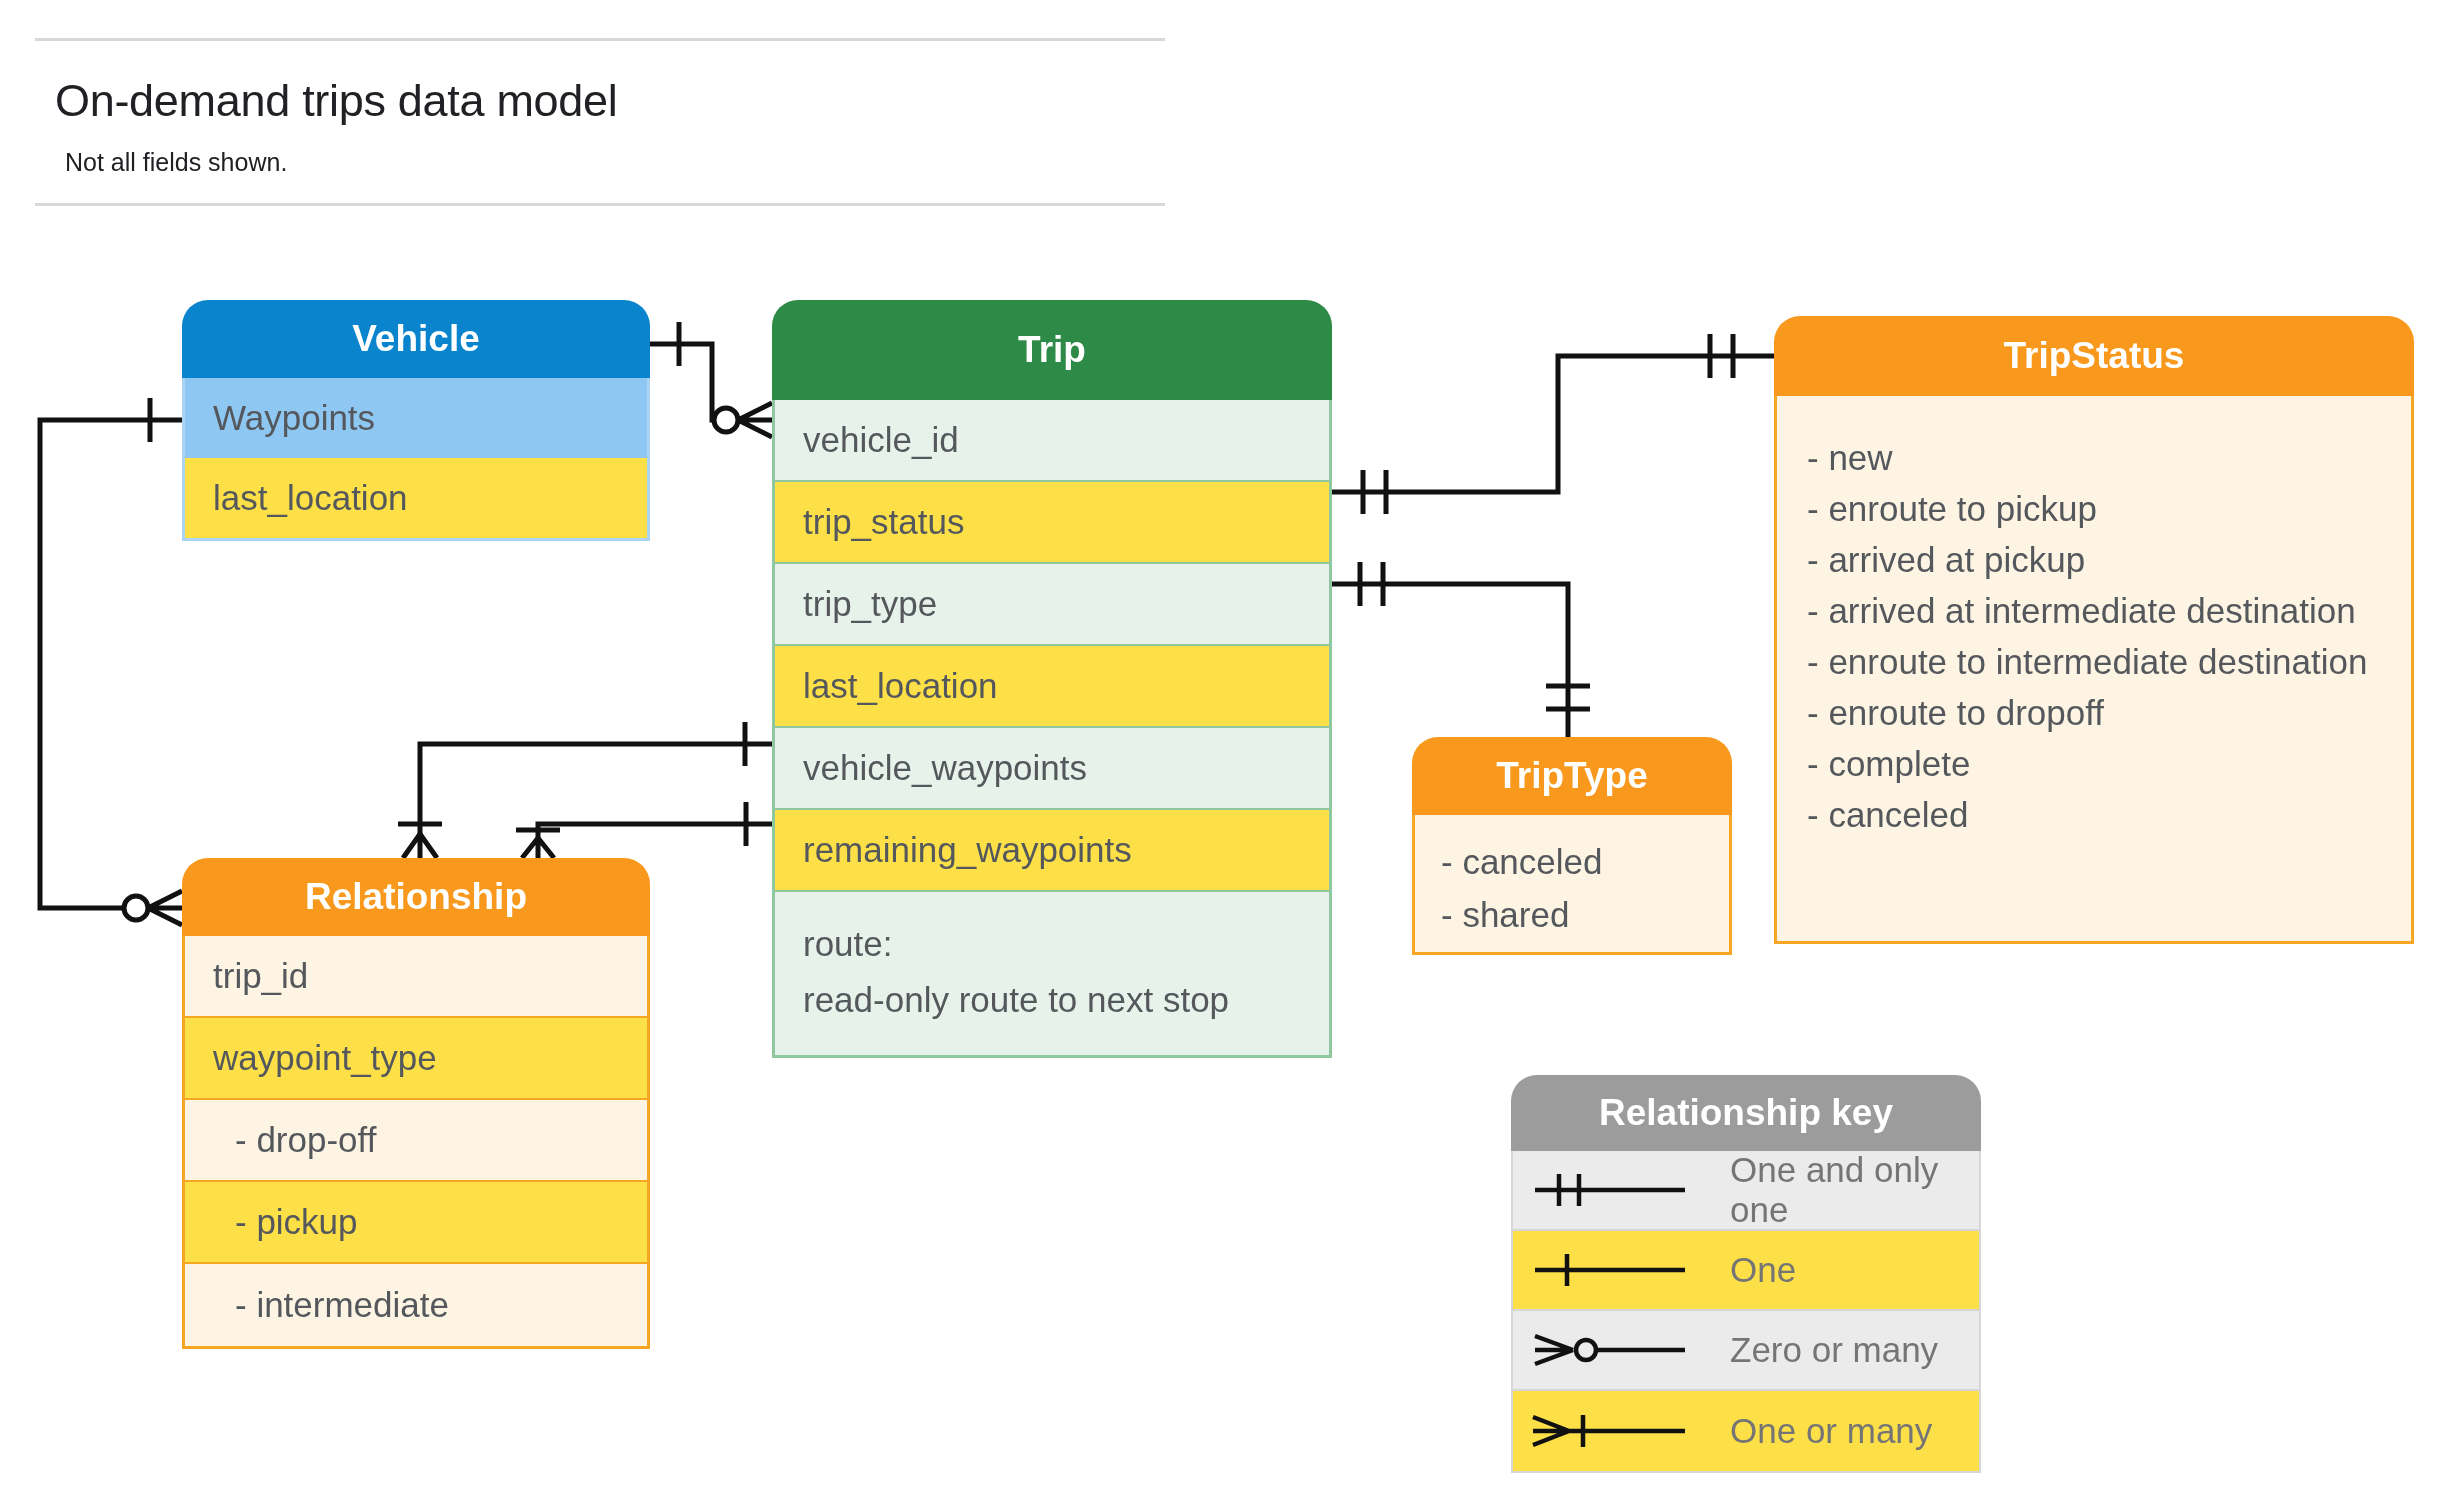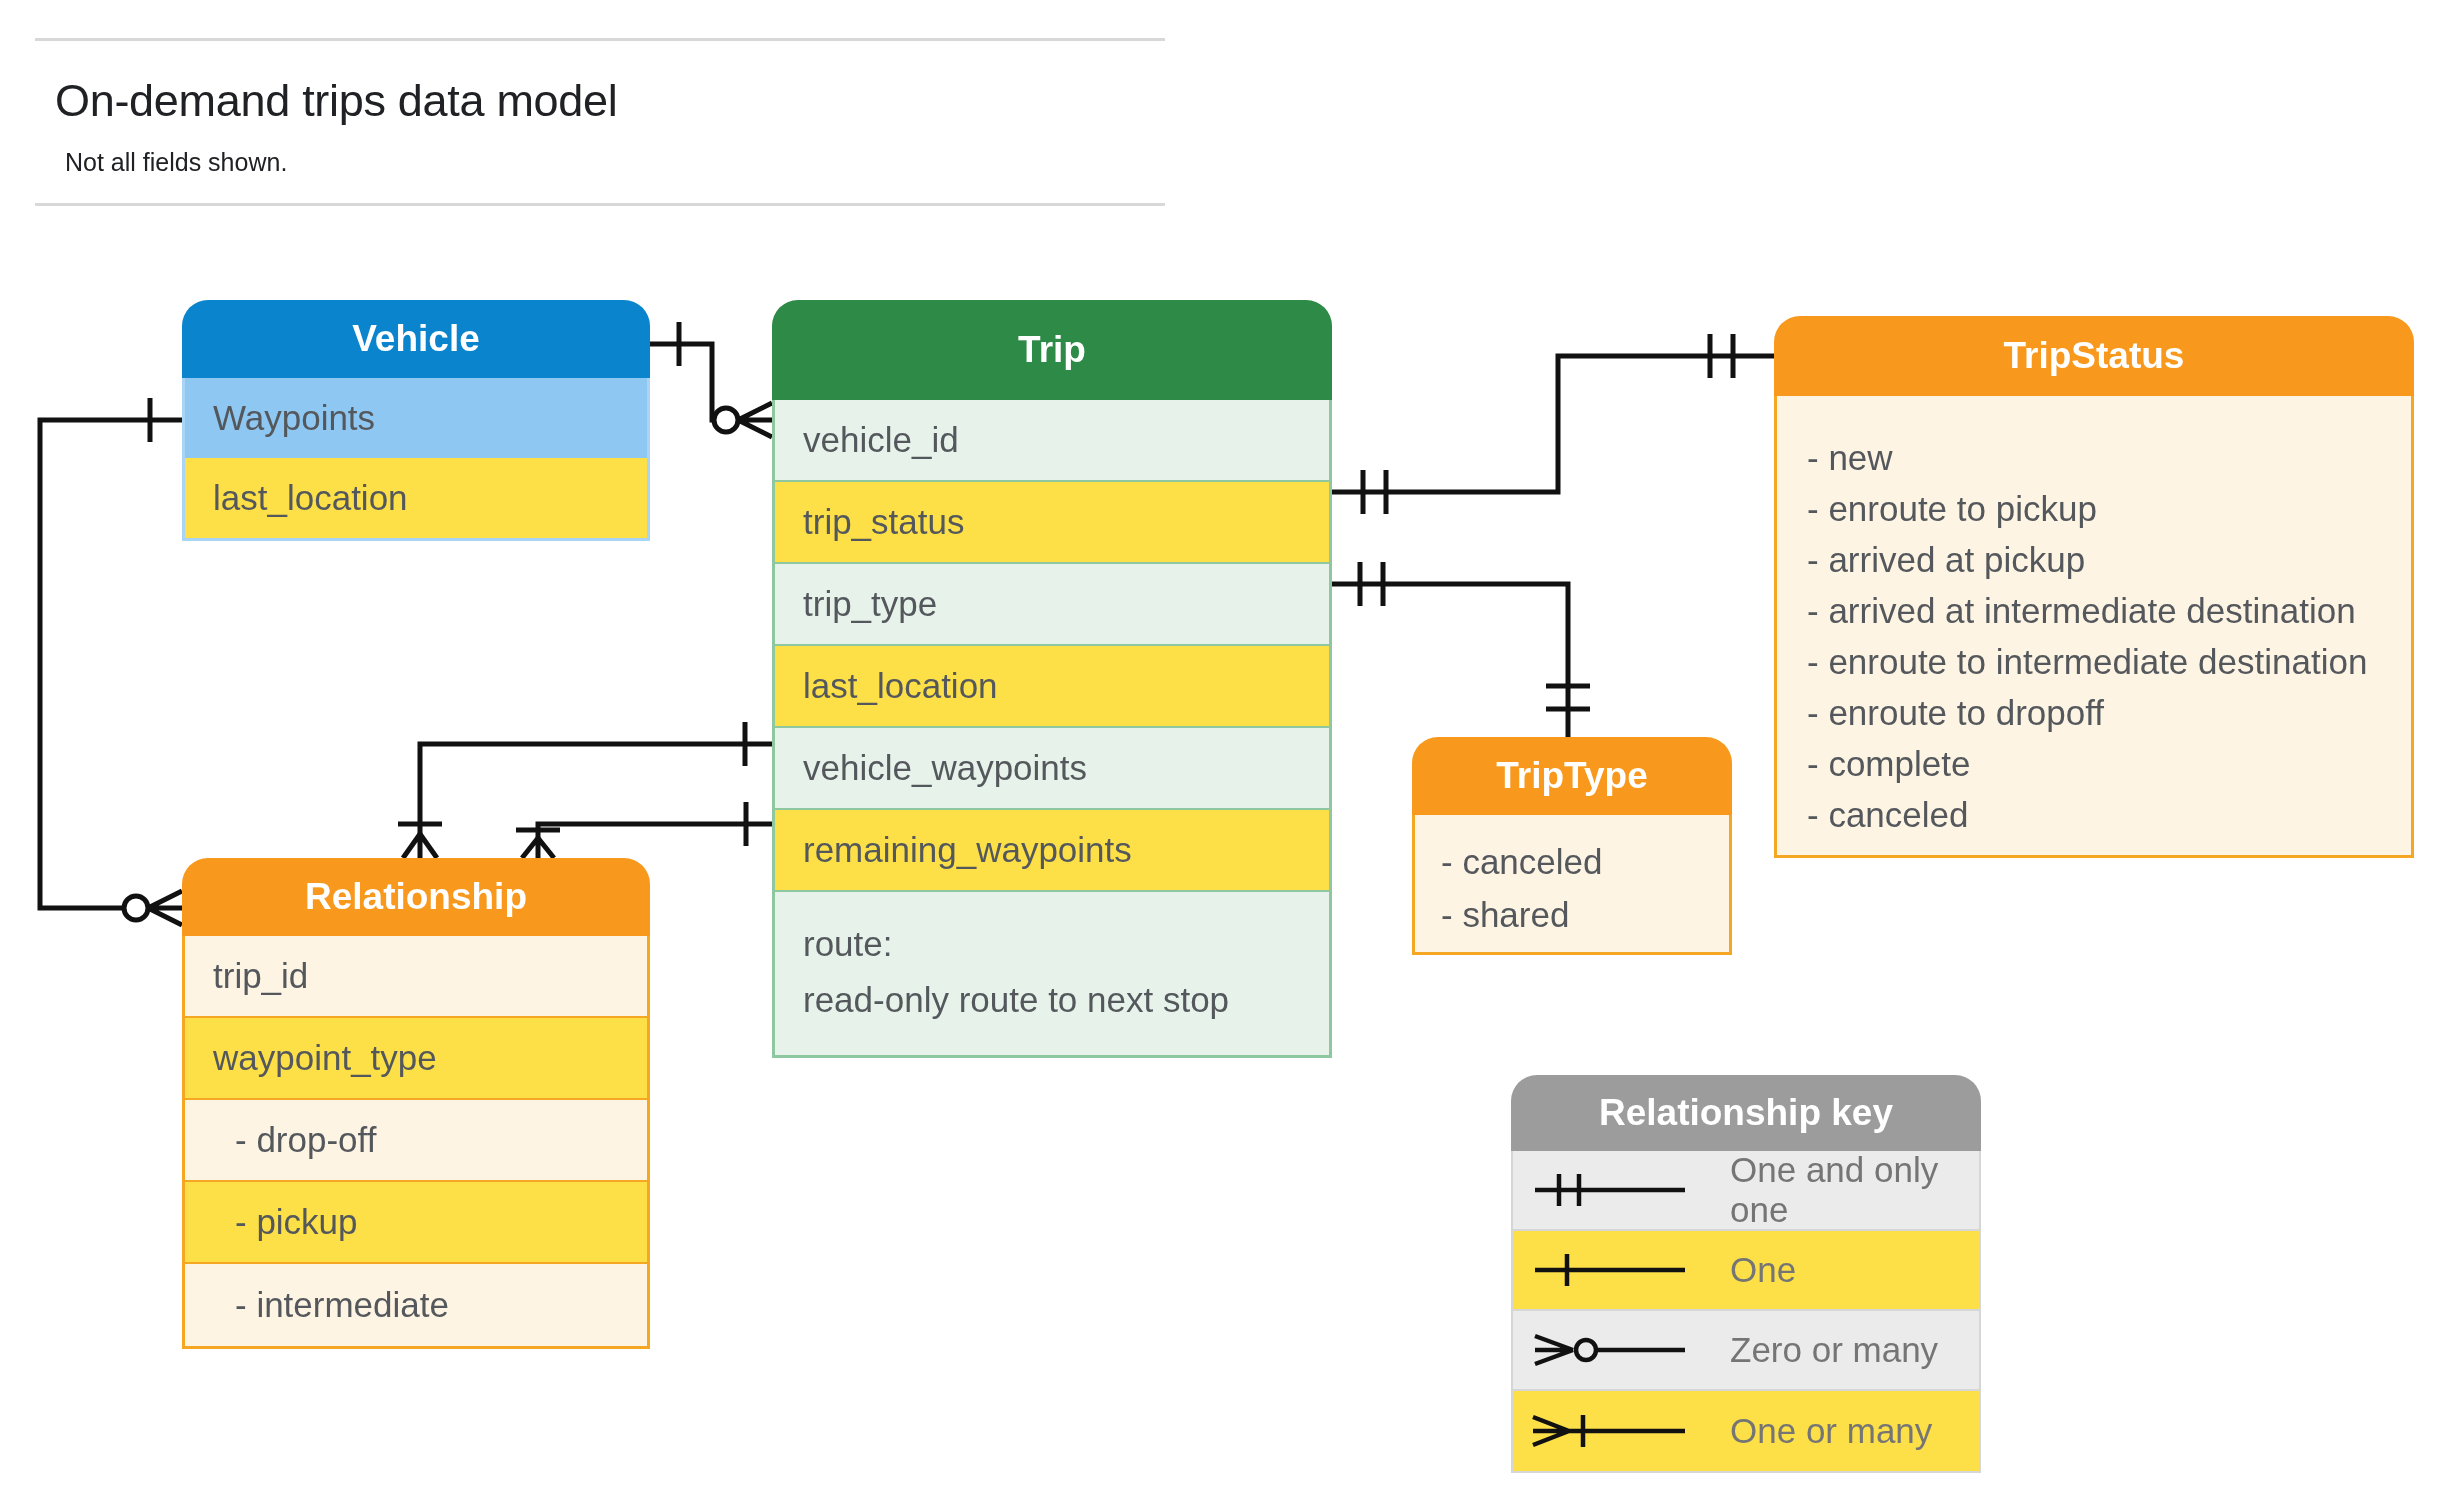--- a/index.html
+++ b/index.html
@@ -68,21 +68,21 @@
 
   
   .enum-box .ehead { background: var(--enum-header); }
   .enum-box .ebody {
     background: var(--enum-row);
     border: 3px solid var(--enum-border); border-top: none;
     box-sizing: border-box;
   }
   #entity-tripstatus { left: 1774px; top: 316px; width: 640px; }
   #entity-tripstatus .ehead { height: 80px; }
-  #entity-tripstatus .ebody { height: 462px; padding: 36px 0 4px 30px; }
+  #entity-tripstatus .ebody { height: 548px; padding: 36px 0 4px 30px; }
   #entity-tripstatus .eitem { font-size: 35px; color: var(--field-text); line-height: 51px; }
 
   #entity-triptype { left: 1412px; top: 737px; width: 320px; }
   #entity-triptype .ebody { height: 140px; padding: 20px 0 0 26px; }
   #entity-triptype .eitem { font-size: 35px; color: var(--field-text); line-height: 53px; }
 
   
   #entity-tripwaypoint { left: 182px; top: 858px; width: 468px; }
   #entity-tripwaypoint .ehead { background: var(--enum-header); }
   #entity-tripwaypoint .ebody { border: 3px solid var(--enum-border); border-top: none; }

